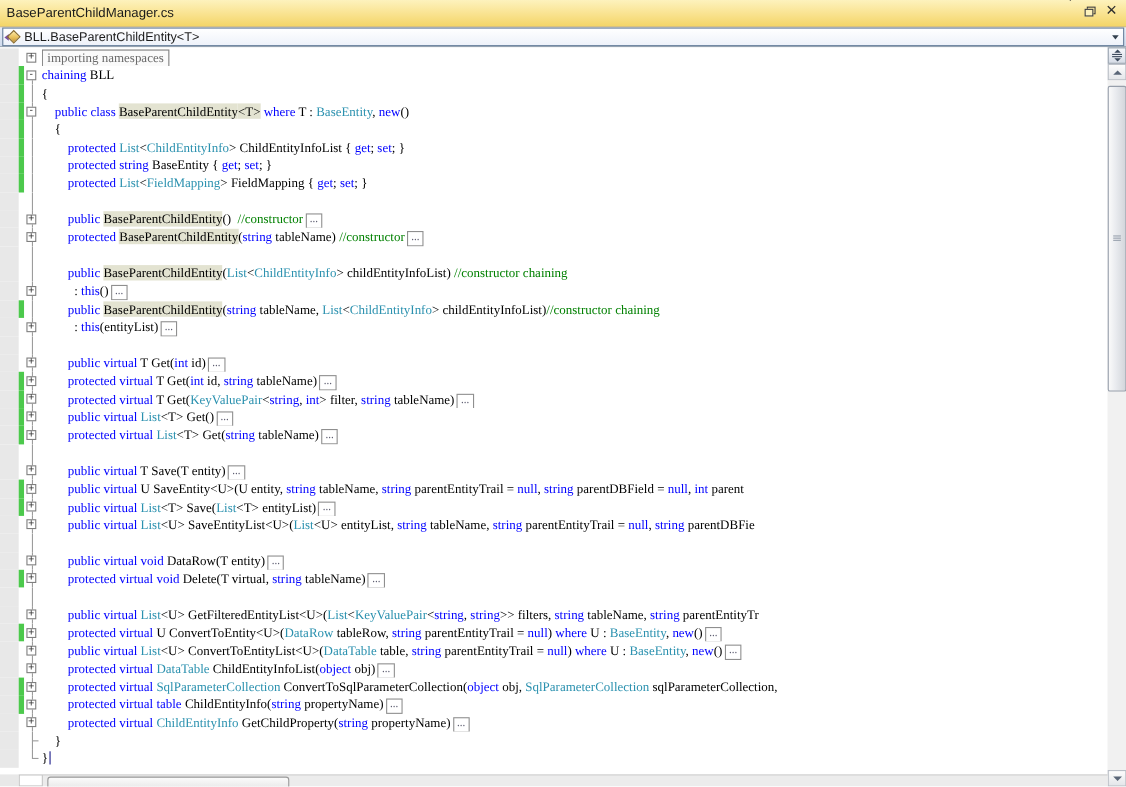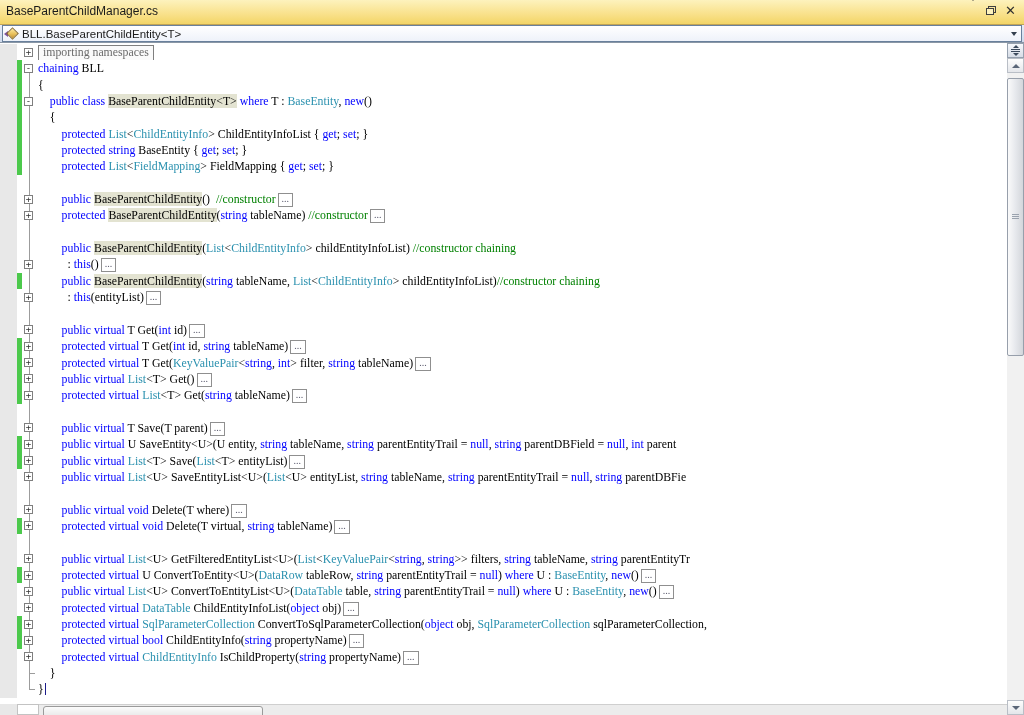--- a/index.html
+++ b/index.html
@@ -311,21 +311,21 @@
         </div>
         <div class="codecell"></div>
       </div>
       <div class="ln">
         <div class="icell"></div>
         <div class="ccell"></div>
         <div class="ocell">
           <span class="vl"></span>
           <span class="obox">+</span>
         </div>
-        <div class="codecell"><span class="n">        </span><span class="k">public</span><span class="n"> </span><span class="k">virtual</span><span class="n"> T Save(T parent)</span><span class="dots">...</span></div>
+        <div class="codecell"><span class="n">        </span><span class="k">public</span><span class="n"> </span><span class="k">virtual</span><span class="n"> T Save(T entity)</span><span class="dots">...</span></div>
       </div>
       <div class="ln">
         <div class="icell"></div>
         <div class="ccell chg"></div>
         <div class="ocell">
           <span class="vl"></span>
           <span class="obox">+</span>
         </div>
         <div class="codecell"><span class="n">        </span><span class="k">public</span><span class="n"> </span><span class="k">virtual</span><span class="n"> U SaveEntity&lt;U&gt;(U entity, </span><span class="k">string</span><span class="n"> tableName, </span><span class="k">string</span><span class="n"> parentEntityTrail = </span><span class="k">null</span><span class="n">, </span><span class="k">string</span><span class="n"> parentDBField = </span><span class="k">null</span><span class="n">, </span><span class="k">int</span><span class="n"> parent</span></div>
       </div>
@@ -355,21 +355,21 @@
         </div>
         <div class="codecell"></div>
       </div>
       <div class="ln">
         <div class="icell"></div>
         <div class="ccell"></div>
         <div class="ocell">
           <span class="vl"></span>
           <span class="obox">+</span>
         </div>
-        <div class="codecell"><span class="n">        </span><span class="k">public</span><span class="n"> </span><span class="k">virtual</span><span class="n"> </span><span class="k">void</span><span class="n"> Delete(T where)</span><span class="dots">...</span></div>
+        <div class="codecell"><span class="n">        </span><span class="k">public</span><span class="n"> </span><span class="k">virtual</span><span class="n"> </span><span class="k">void</span><span class="n"> DataRow(T entity)</span><span class="dots">...</span></div>
       </div>
       <div class="ln">
         <div class="icell"></div>
         <div class="ccell chg"></div>
         <div class="ocell">
           <span class="vl"></span>
           <span class="obox">+</span>
         </div>
         <div class="codecell"><span class="n">        </span><span class="k">protected</span><span class="n"> </span><span class="k">virtual</span><span class="n"> </span><span class="k">void</span><span class="n"> Delete(T virtual, </span><span class="k">string</span><span class="n"> tableName)</span><span class="dots">...</span></div>
       </div>
@@ -426,30 +426,30 @@
         </div>
         <div class="codecell"><span class="n">        </span><span class="k">protected</span><span class="n"> </span><span class="k">virtual</span><span class="n"> </span><span class="t">SqlParameterCollection</span><span class="n"> ConvertToSqlParameterCollection(</span><span class="k">object</span><span class="n"> obj, </span><span class="t">SqlParameterCollection</span><span class="n"> sqlParameterCollection,</span></div>
       </div>
       <div class="ln">
         <div class="icell"></div>
         <div class="ccell chg"></div>
         <div class="ocell">
           <span class="vl"></span>
           <span class="obox">+</span>
         </div>
-        <div class="codecell"><span class="n">        </span><span class="k">protected</span><span class="n"> </span><span class="k">virtual</span><span class="n"> </span><span class="k">bool</span><span class="n"> ChildEntityInfo(</span><span class="k">string</span><span class="n"> propertyName)</span><span class="dots">...</span></div>
-      </div>
-      <div class="ln">
-        <div class="icell"></div>
-        <div class="ccell"></div>
-        <div class="ocell">
-          <span class="vl"></span>
-          <span class="obox">+</span>
-        </div>
-        <div class="codecell"><span class="n">        </span><span class="k">protected</span><span class="n"> </span><span class="k">virtual</span><span class="n"> </span><span class="t">ChildEntityInfo</span><span class="n"> IsChildProperty(</span><span class="k">string</span><span class="n"> propertyName)</span><span class="dots">...</span></div>
+        <div class="codecell"><span class="n">        </span><span class="k">protected</span><span class="n"> </span><span class="k">virtual</span><span class="n"> </span><span class="k">table</span><span class="n"> ChildEntityInfo(</span><span class="k">string</span><span class="n"> propertyName)</span><span class="dots">...</span></div>
+      </div>
+      <div class="ln">
+        <div class="icell"></div>
+        <div class="ccell"></div>
+        <div class="ocell">
+          <span class="vl"></span>
+          <span class="obox">+</span>
+        </div>
+        <div class="codecell"><span class="n">        </span><span class="k">protected</span><span class="n"> </span><span class="k">virtual</span><span class="n"> </span><span class="t">ChildEntityInfo</span><span class="n"> GetChildProperty(</span><span class="k">string</span><span class="n"> propertyName)</span><span class="dots">...</span></div>
       </div>
       <div class="ln">
         <div class="icell"></div>
         <div class="ccell"></div>
         <div class="ocell">
           <span class="vl"></span>
           <span class="hstub"></span>
         </div>
         <div class="codecell"><span class="n">    }</span></div>
       </div>

